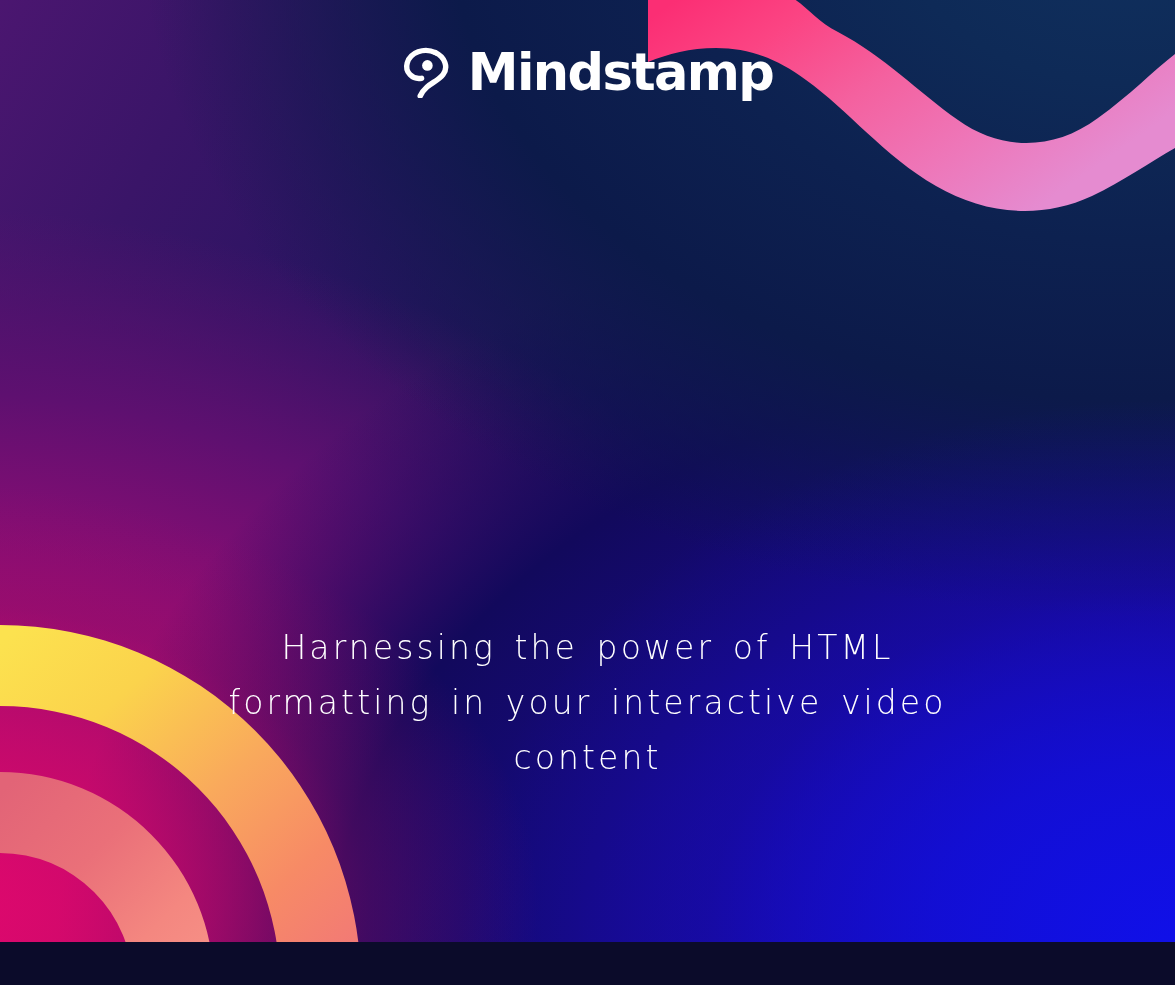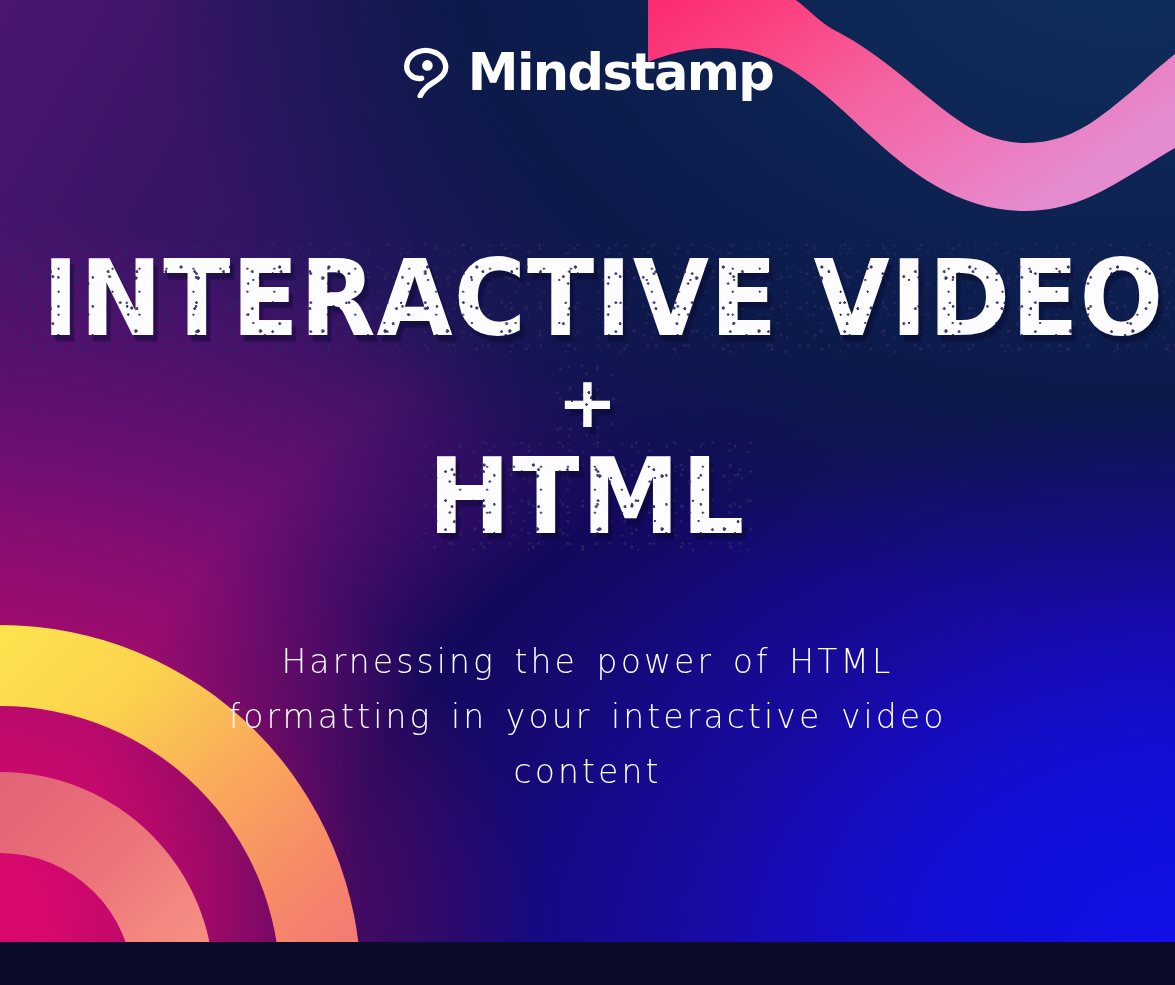--- a/index.html
+++ b/index.html
@@ -132,21 +132,21 @@
   .title-sub {
     font-size: 106px;
     letter-spacing: 2px;
   }
 
   
   .subtitle {
     position: absolute;
     left: 50%;
     transform: translateX(-50%);
-    top: 634px;
+    top: 620px;
     width: 820px;
     text-align: center;
     color: #ffffff;
     font-family: "DejaVu Sans", sans-serif;
     font-weight: 300;
     font-size: 33px;
     line-height: 55px;
     letter-spacing: 3.1px;
     word-spacing: 5px;
   }
@@ -227,27 +227,16 @@
                    C 36.6 36.2 30.0 38.6 25.0 43.0
                    C 21.6 46.0 19.4 49.4 18.2 52.0" stroke-width="5.4"></path>
 
           <circle cx="25.4" cy="21.4" r="5.3" fill="#FFFFFF" stroke="none"></circle>
         </g>
       </svg>
     </span>
     <span class="logo-word">Mindstamp</span>
   </div>
 
-  <div class="headline">
-    <div>
-      <span class="grunge title-main">INTERACTIVE VIDEO</span>
-    </div>
-    <div class="plus-row">
-      <span class="grunge plus-sign">+</span>
-    </div>
-    <div class="title-sub-row">
-      <span class="grunge title-sub">HTML</span>
-    </div>
-  </div>
 
   <div class="subtitle">Harnessing the power of HTML formatting in your interactive video content</div>
 
 </div>
 
 </body></html>

